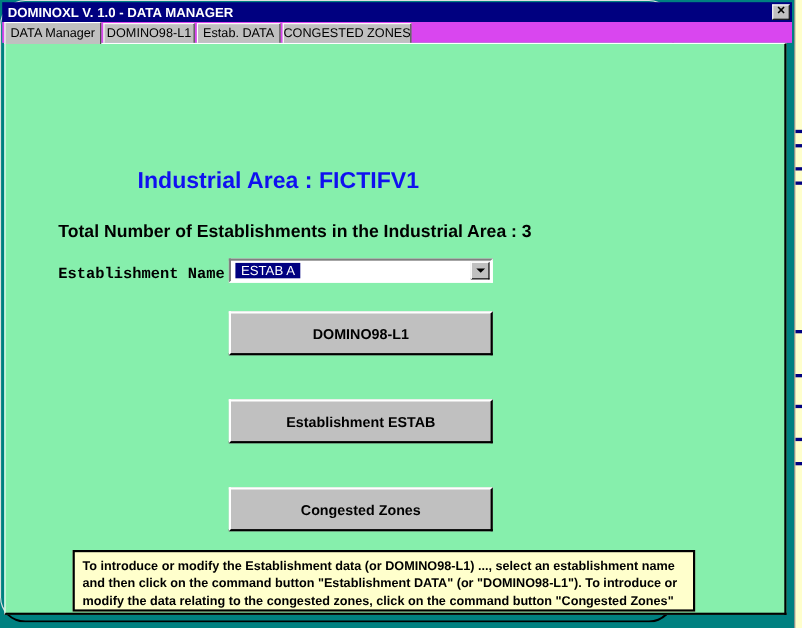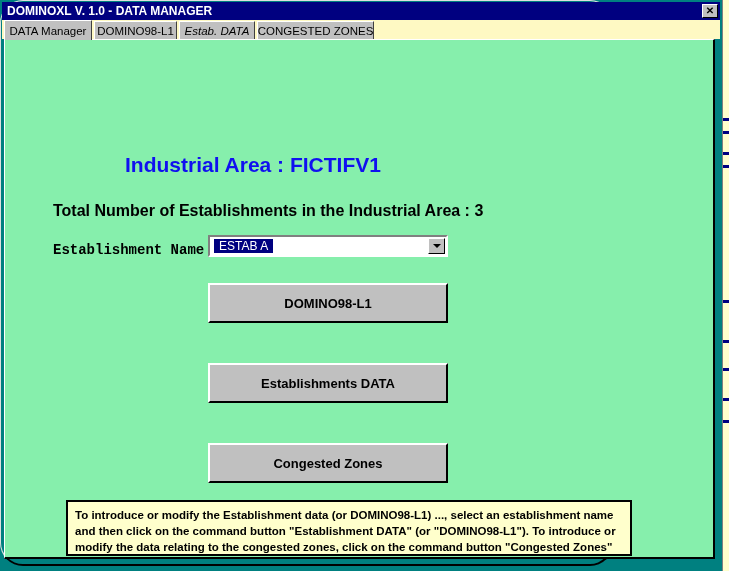--- a/index.html
+++ b/index.html
@@ -97,21 +97,21 @@
     font-family: "Liberation Sans", sans-serif;
   }
 
   
   #tabstrip {
     position: absolute;
     left: 1px;
     top: 19px;
     height: 19px;
     width: 718px;
-    background: #fef9c3;
+    background: #d946ef;
   }
   .tab {
     position: absolute;
     top: 1px;
     height: 18px;
     background: #c0c0c0;
     border-top: 1px solid #ffffff;
     border-left: 1px solid #ffffff;
     border-right: 1px solid #404040;
     box-sizing: border-box;
@@ -298,21 +298,21 @@
     </span>
   </div>
 
   <div id="tabstrip">
     <div class="tab active" style="left:2px; width:88px;">
       <span>DATA Manager</span>
     </div>
     <div class="tab" style="left:92px; width:83px;">
       <span>DOMINO98-L1</span>
     </div>
-    <div class="tab" style="left:177px; width:76px;font-style:italic;">
+    <div class="tab" style="left:177px; width:76px;">
       <span>Estab. DATA</span>
     </div>
     <div class="tab" style="left:255px; width:117px;">
       <span>CONGESTED ZONES</span>
     </div>
   </div>
 
   <div id="panel">
 
     <div id="heading">Industrial Area : FICTIFV1</div>
@@ -326,21 +326,21 @@
       <span id="combo-arrow">
         <span class="caret-down"></span>
       </span>
     </div>
 
     <div id="btn-domino" class="cmdbtn">
       <span>DOMINO98-L1</span>
     </div>
 
     <div id="btn-estab" class="cmdbtn">
-      <span>Establishments DATA</span>
+      <span>Establishment ESTAB</span>
     </div>
 
     <div id="btn-zones" class="cmdbtn">
       <span>Congested Zones</span>
     </div>
 
     <div id="note">To introduce or modify the Establishment data (or DOMINO98-L1) ..., select an establishment name and then click on the command button "Establishment DATA" (or "DOMINO98-L1").  To introduce or modify the data relating to the congested zones, click on the command button "Congested Zones"</div>
 
   </div>
 </div>

